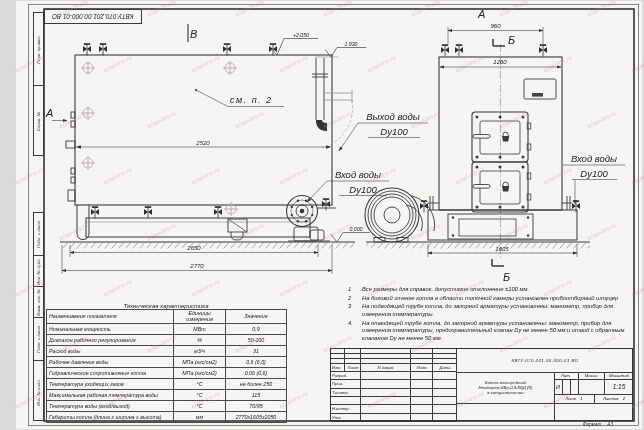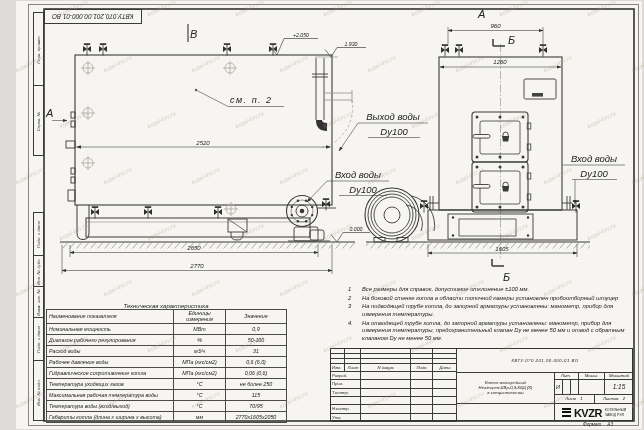--- a/index.html
+++ b/index.html
@@ -448,28 +448,20 @@
 
   <div class="cell small" style="left:223px;top:45px;width:40px;height:9px;gap:4px;">
     <span>Лист</span>
     <span>1</span>
   </div>
   <div class="cell small" style="left:263px;top:45px;width:40px;height:9px;gap:4px;">
     <span>Листов</span>
     <span>2</span>
   </div>
 
-  <div class="cell logo" style="left:223px;top:54px;width:80px;height:19px;">
-    <span class="logobars"></span>
-    <span class="logotxt">KVZR</span>
-    <span class="logoside">
-      <span>КОТЕЛЬНЫЙ</span><br>
-      <span>ЗАВОД РЭП</span>
-    </span>
-  </div>
 
   <div>
       <div class="sigrow" style="top: 0px; left: 0px; height: 5px;">
         <div style="width: 14px;"></div>
         <div style="width: 16px;"></div>
         <div style="width: 50px;"></div>
         <div style="width: 22px;"></div>
         <div style="width: 24px;"></div>
       </div>
       <div class="sigrow" style="top: 5px; left: 0px; height: 5px;">

